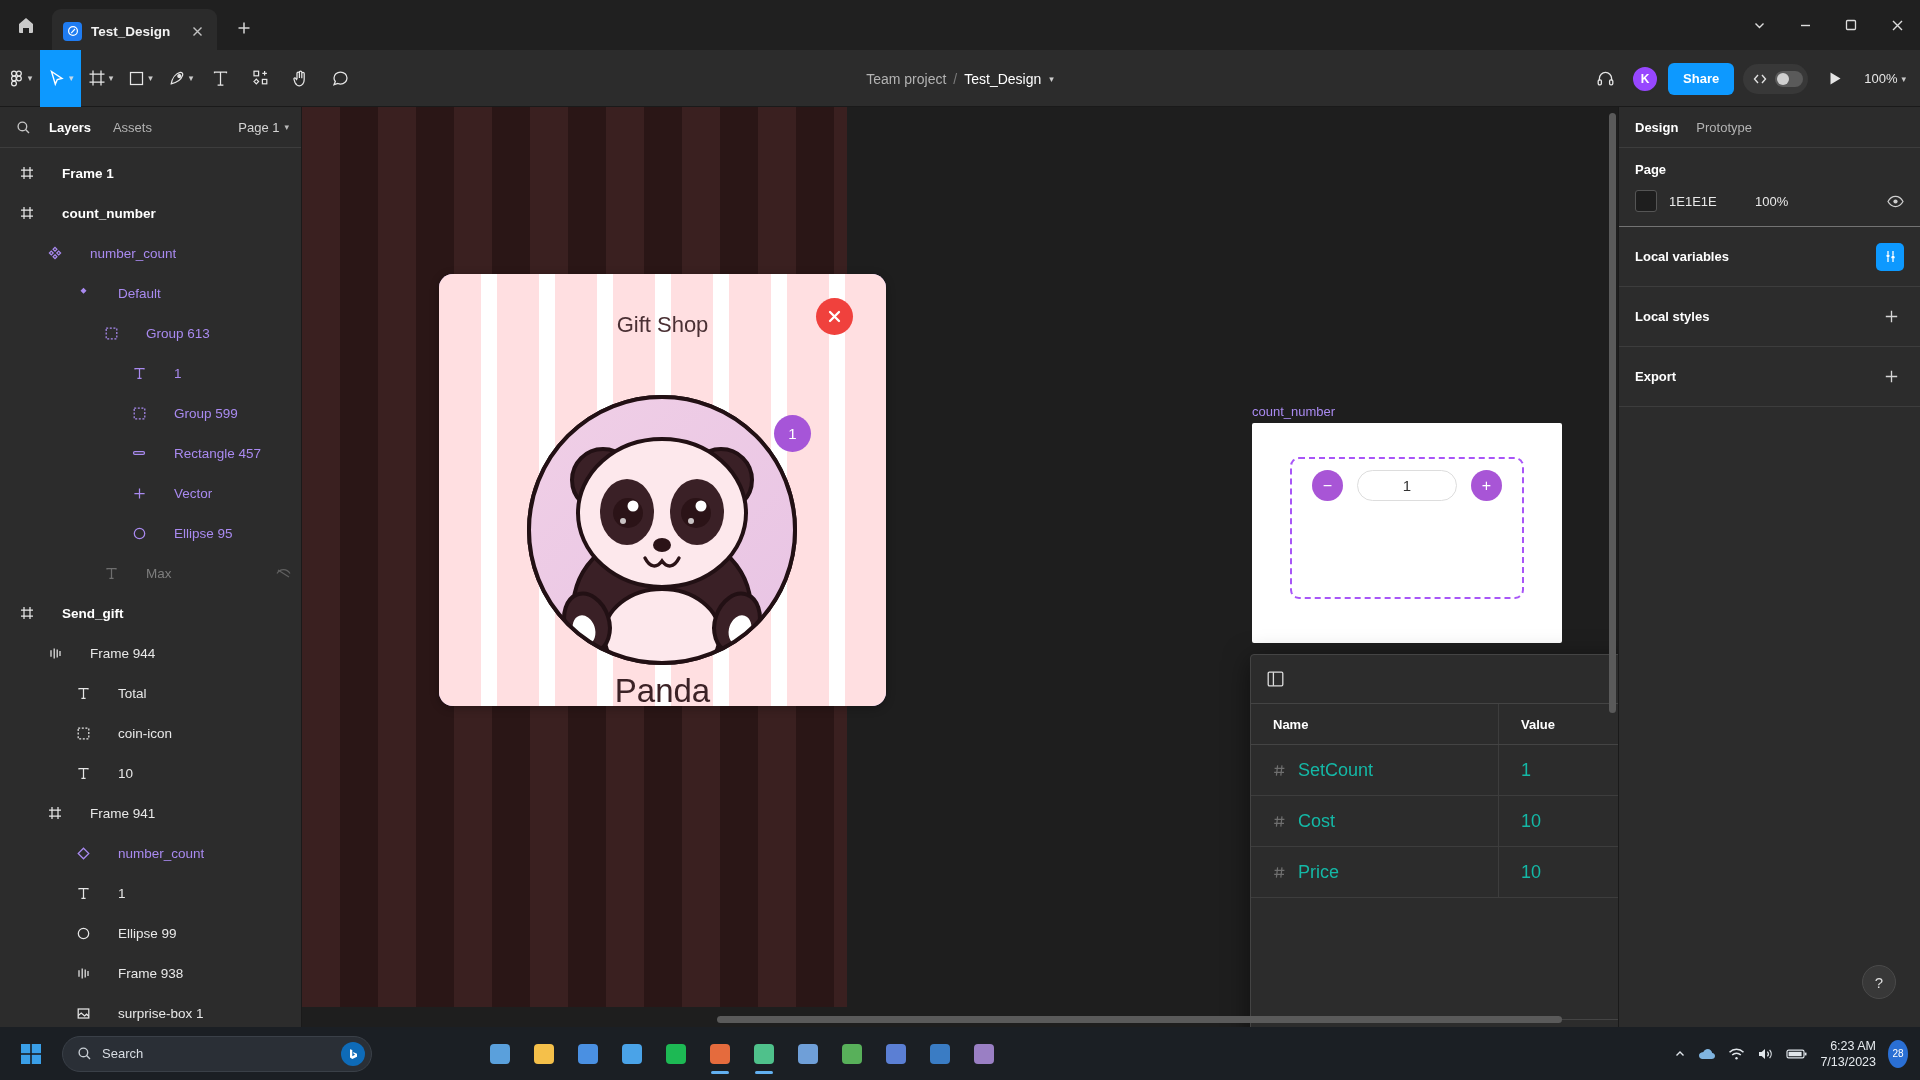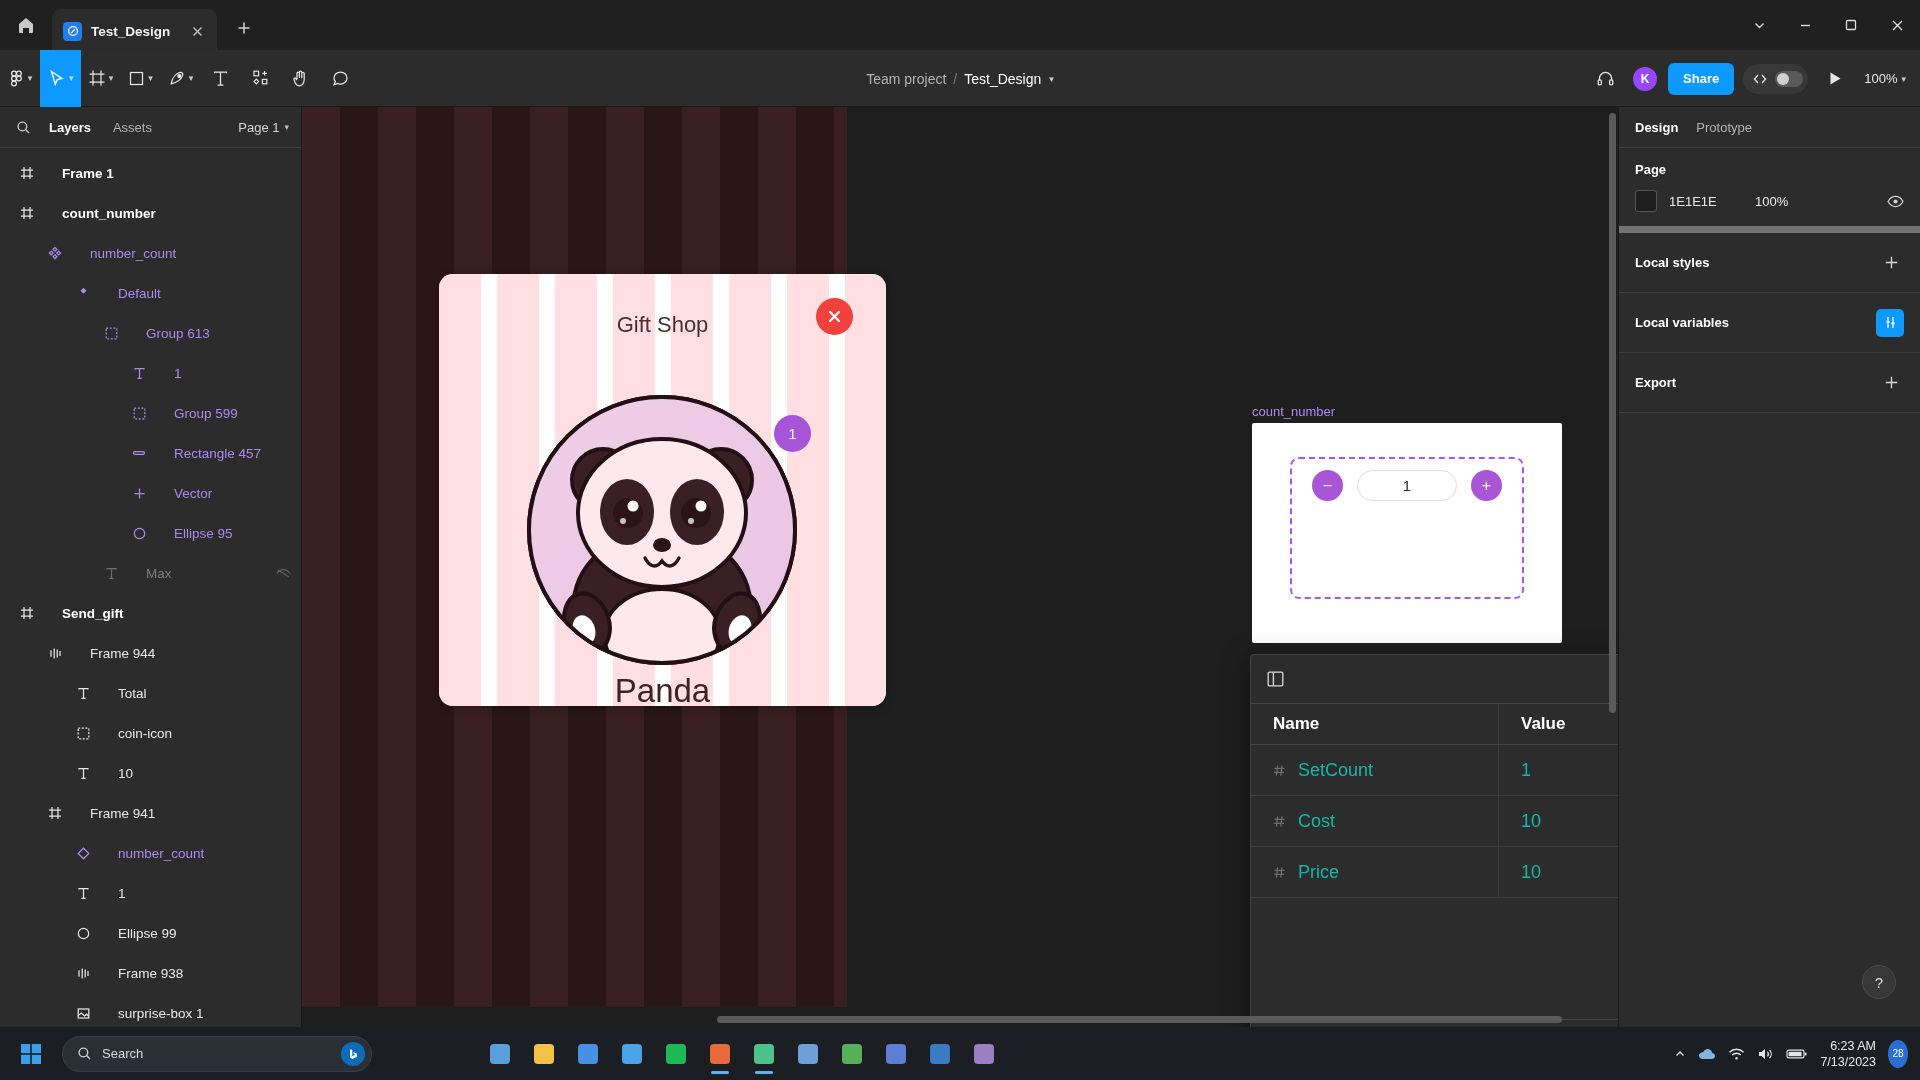--- a/index.html
+++ b/index.html
@@ -164,21 +164,21 @@
   
   .varmodal {
     position:absolute; left:948px; top:547px; width:554px; height:418px;
     background:#2c2c2c; border:1px solid #444; border-radius:4px;
     box-shadow:0 6px 26px rgba(0,0,0,.5); display:flex; flex-direction:column; overflow:hidden;
   }
   .vm-head { height:48px; flex:0 0 48px; display:flex; align-items:center; padding:0 12px; gap:8px; }
   .vm-panel-icon { width:24px;height:24px;display:flex;align-items:center;justify-content:center;cursor:pointer;}
   .vm-table { flex:1; display:flex; flex-direction:column; min-height:0; }
   .vm-thead { height:42px; flex:0 0 42px; display:flex; border-top:1px solid #444; border-bottom:1px solid #444; }
-  .vm-th { display:flex;align-items:center; font-size:17px; font-weight:700; color:#fff; }
+  .vm-th { display:flex;align-items:center; font-size:13px; font-weight:700; color:#fff; }
   .vm-c1 { width:248px; flex:0 0 248px; padding-left:22px; border-right:1px solid #3d3d3d; }
   .vm-c2 { width:252px; flex:0 0 252px; padding-left:22px; border-right:1px solid #3d3d3d; }
   .vm-row { height:51px; flex:0 0 51px; display:flex; border-bottom:1px solid #3d3d3d; cursor:pointer; }
   .vm-cell { display:flex;align-items:center; font-size:18px; color:#14b8a6; }
   .vm-typeicon { margin-right:12px; opacity:.6; display:flex; }
   .vm-fill { flex:1; }
   .vm-create {
     height:52px; flex:0 0 52px; display:flex; align-items:center; gap:11px;
     padding-left:22px; border-top:1px solid #444; font-size:13.5px; color:#e9e9e9; cursor:pointer;
   }
@@ -194,21 +194,21 @@
   }
 
   
   .rightpanel {
     width:302px; flex:0 0 302px; background:#2c2c2c; border-left:1px solid #1a1a1a;
     display:flex; flex-direction:column; position:relative;
   }
   .rp-tabs { height:41px; flex:0 0 41px; display:flex; align-items:center; padding:0 16px; gap:18px; border-bottom:1px solid #3d3d3d;}
   .rp-tab { font-size:13px; color:#b3b3b3; cursor:pointer; }
   .rp-tab.sel { color:#fff; font-weight:700; }
-  .rp-sec { padding:14px 16px; border-bottom:7px solid #737373; }
+  .rp-sec { padding:14px 16px; border-bottom:1px solid #737373; }
   .rp-sec-title { font-size:13px; font-weight:700; color:#fff; margin-bottom:13px; }
   .rp-fillrow { display:flex; align-items:center; gap:12px; }
   .swatch { width:22px;height:22px;border-radius:3px;background:#1e1e1e;border:1px solid #555; cursor:pointer;}
   .rp-hex { font-size:13px; color:#e9e9e9; width:74px; cursor:text;}
   .rp-opacity { font-size:13px; color:#e9e9e9; cursor:text;}
   .rp-eye { margin-left:auto; cursor:pointer; opacity:.9; }
   .rp-rowsec {
     height:60px; display:flex; align-items:center; padding:0 16px;
     border-bottom:1px solid #3d3d3d; font-size:13px; font-weight:700; color:#fff;
   }
@@ -737,35 +737,35 @@
           <span class="rp-opacity">100%</span>
           <span class="rp-eye">
             <svg width="17" height="13" viewBox="0 0 17 13" stroke="#e0e0e0" stroke-width="1.25" fill="none">
                 <path d="M1 6.5S3.8 1.4 8.5 1.4 16 6.5 16 6.5s-2.8 5.1-7.5 5.1S1 6.5 1 6.5z"></path>
                 <circle cx="8.5" cy="6.5" r="2.1" fill="#e0e0e0" stroke="none"></circle>
               </svg>
           </span>
         </div>
       </div>
       <div class="rp-rowsec">
-        <span>Local styles</span>
-        <span class="rp-action plus">
-          <svg width="15" height="15" viewBox="0 0 15 15" stroke="#d6d6d6" stroke-width="1.35">
-              <path d="M7.5 1.8v11.4M1.8 7.5h11.4"></path>
-            </svg>
-        </span>
-      </div>
-      <div class="rp-rowsec">
         <span>Local variables</span>
         <span class="rp-action blue">
           <svg width="15" height="15" viewBox="0 0 15 15" stroke="#fff" stroke-width="1.3" fill="none">
             <path d="M5 2v3.2M5 8.4V13M10 2v4.6M10 9.8V13"></path>
               <circle cx="5" cy="6.8" r="1.6" fill="#fff" stroke="none"></circle>
               <circle cx="10" cy="8.2" r="1.6" fill="#fff" stroke="none"></circle>
           </svg>
+        </span>
+      </div>
+      <div class="rp-rowsec">
+        <span>Local styles</span>
+        <span class="rp-action plus">
+          <svg width="15" height="15" viewBox="0 0 15 15" stroke="#d6d6d6" stroke-width="1.35">
+              <path d="M7.5 1.8v11.4M1.8 7.5h11.4"></path>
+            </svg>
         </span>
       </div>
       <div class="rp-rowsec">
         <span>Export</span>
         <span class="rp-action plus">
           <svg width="15" height="15" viewBox="0 0 15 15" stroke="#d6d6d6" stroke-width="1.35">
               <path d="M7.5 1.8v11.4M1.8 7.5h11.4"></path>
             </svg>
         </span>
       </div>

